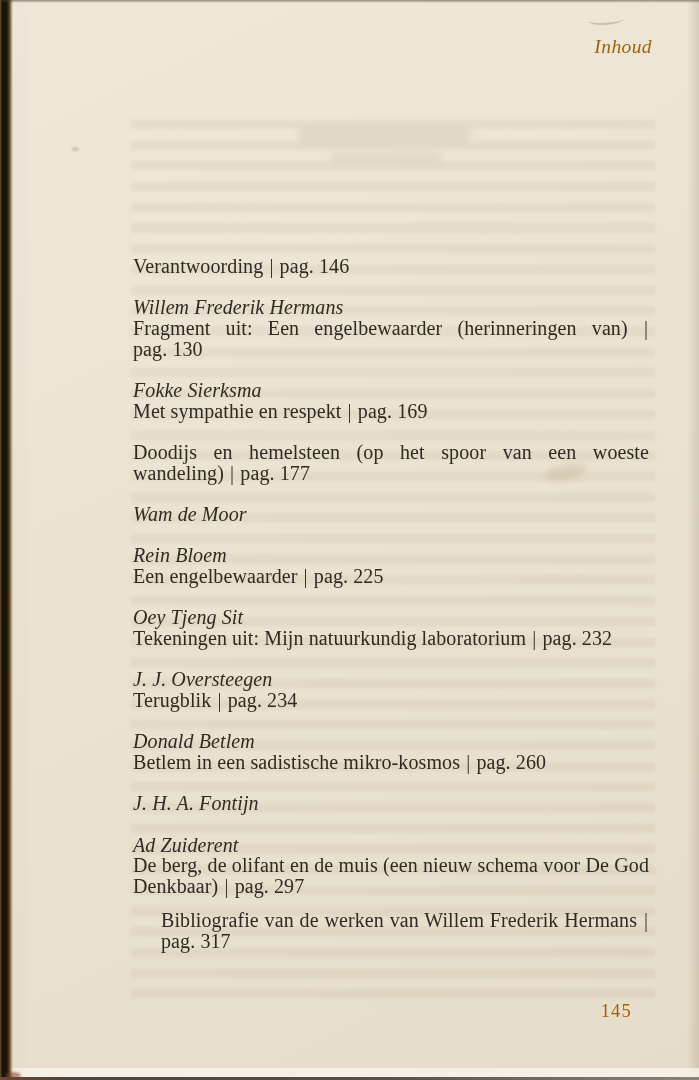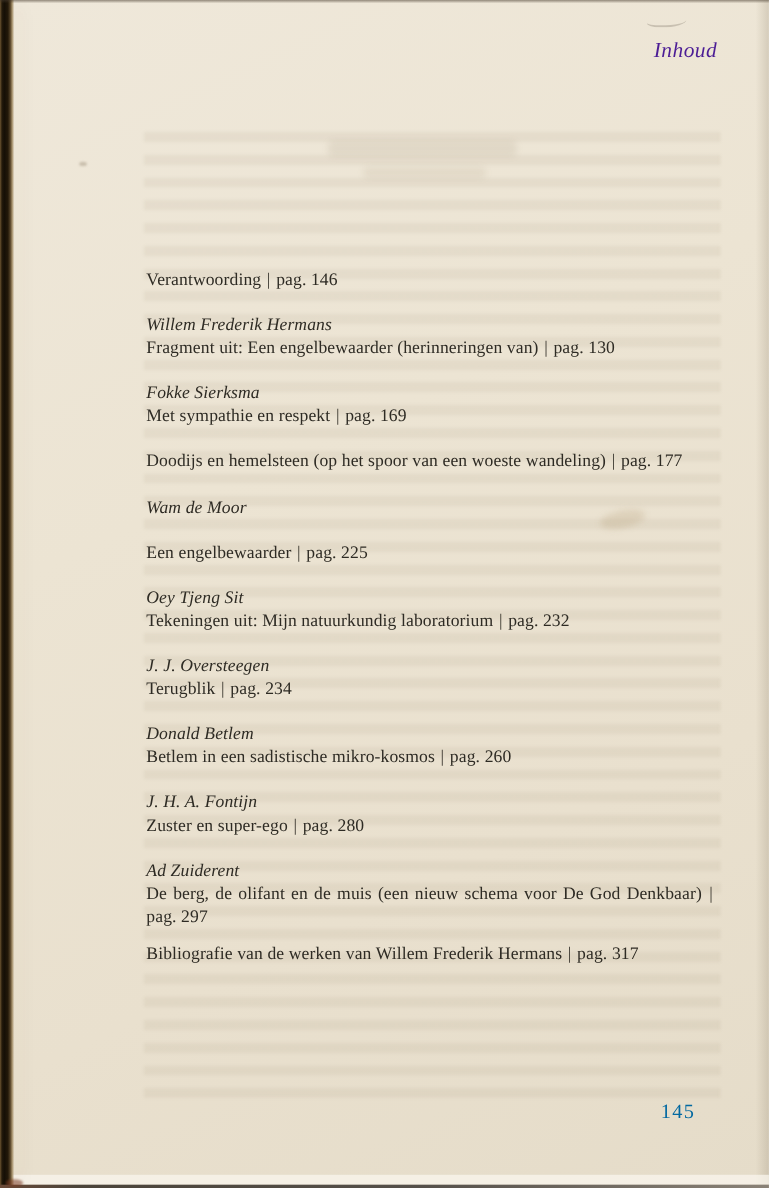--- a/index.html
+++ b/index.html
@@ -83,39 +83,39 @@
     position: absolute; left: 588px; top: 14px; width: 36px; height: 9px;
     border-bottom: 2px solid rgba(115,105,92,.30); border-radius: 0 0 70% 40%;
     filter: blur(.6px);
     z-index: 1;
   }
 
   
   .running-head {
     position: absolute; top: 36px; right: 47px;
     font-style: italic; font-size: 19.5px; letter-spacing: .4px;
-    color: #4c1d95;
+    color: #a16207;
     z-index: 3;
   }
   .toc {
-    position: absolute; left: 133px; top: 245px; width: 516px;
-    font-size: 16px; line-height: 20.7px;
+    position: absolute; left: 133px; top: 256px; width: 516px;
+    font-size: 20px; line-height: 20.7px;
     color: #2e2b24; letter-spacing: .1px;
     z-index: 3;
   }
   .entry { margin-bottom: 20.6px; }
-  .entry:last-child { margin-top: -7px; }
+  .entry:last-child { margin-top: -7px; margin-left: 28px; }
   .entry-author { font-style: italic; }
   .entry-author:empty { display: none; }
   .entry-title { text-align: justify; }
   .sep { padding: 0 1px; color: #3a362e; }
   .pagref { white-space: nowrap; }
   .folio {
     position: absolute; top: 1001px; right: 67px;
-    font-size: 18.5px; letter-spacing: 1.2px; color: #0369a1;
+    font-size: 18.5px; letter-spacing: 1.2px; color: #a16207;
     z-index: 3;
   }
 </style>
 </head>
 <body>
 
 <div>
 
   <div class="edge-left"></div>
   <div class="edge-top"></div>
@@ -151,41 +151,41 @@
 
   <div class="entry">
     <div class="entry-title"><span class="title-text">Doodijs en hemelsteen (op het spoor van een woeste wandeling)</span> <span class="sep">|</span> <span class="pagref"><span>pag.</span> <span class="page-num">177</span></span></div>
   </div>
 
   <div class="entry">
     <div class="entry-author">Wam de Moor</div>
   </div>
 
   <div class="entry">
+    <div class="entry-author">Rein Bloem</div>
     <div class="entry-title"><span class="title-text">Een engelbewaarder</span> <span class="sep">|</span> <span class="pagref"><span>pag.</span> <span class="page-num">225</span></span></div>
   </div>
 
   <div class="entry">
     <div class="entry-author">Oey Tjeng Sit</div>
     <div class="entry-title"><span class="title-text">Tekeningen uit: Mijn natuurkundig laboratorium</span> <span class="sep">|</span> <span class="pagref"><span>pag.</span> <span class="page-num">232</span></span></div>
   </div>
 
   <div class="entry">
     <div class="entry-author">J. J. Oversteegen</div>
     <div class="entry-title"><span class="title-text">Terugblik</span> <span class="sep">|</span> <span class="pagref"><span>pag.</span> <span class="page-num">234</span></span></div>
   </div>
 
   <div class="entry">
     <div class="entry-author">Donald Betlem</div>
     <div class="entry-title"><span class="title-text">Betlem in een sadistische mikro-kosmos</span> <span class="sep">|</span> <span class="pagref"><span>pag.</span> <span class="page-num">260</span></span></div>
   </div>
 
   <div class="entry">
     <div class="entry-author">J. H. A. Fontijn</div>
-    <div class="entry-title"><span class="title-text">Zuster en super-ego</span> <span class="sep">|</span> <span class="pagref"><span>pag.</span> <span class="page-num">280</span></span></div>
   </div>
 
   <div class="entry">
     <div class="entry-author">Ad Zuiderent</div>
     <div class="entry-title"><span class="title-text">De berg, de olifant en de muis (een nieuw schema voor De God Denkbaar)</span> <span class="sep">|</span> <span class="pagref"><span>pag.</span> <span class="page-num">297</span></span></div>
   </div>
 
   <div class="entry">
 
     <div class="entry-title"><span class="title-text">Bibliografie van de werken van Willem Frederik Hermans</span> <span class="sep">|</span> <span class="pagref"><span>pag.</span> <span class="page-num">317</span></span></div>

